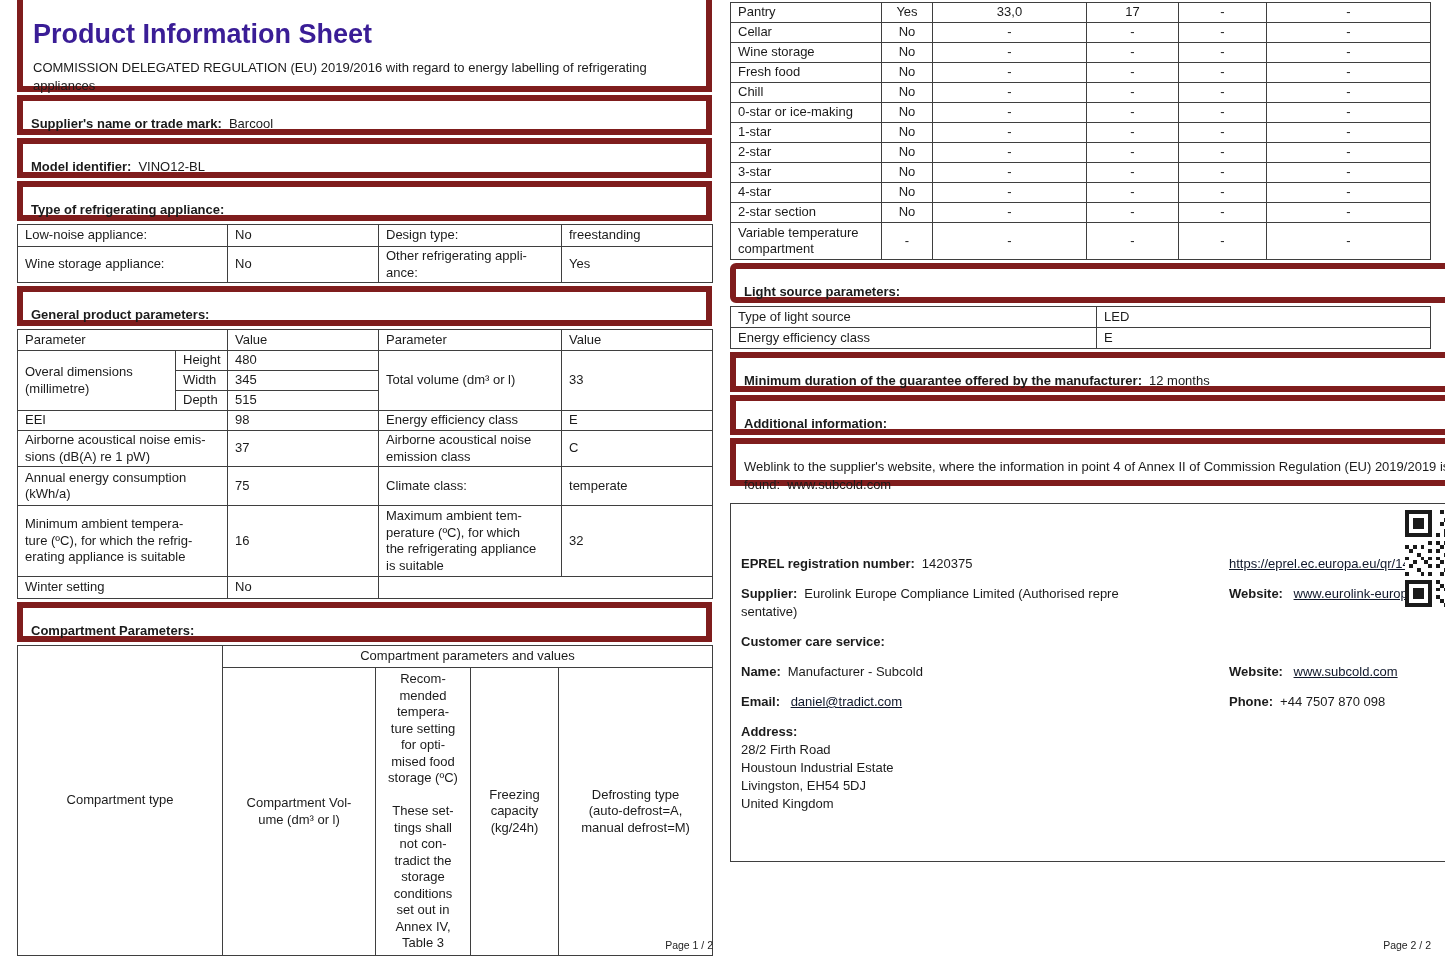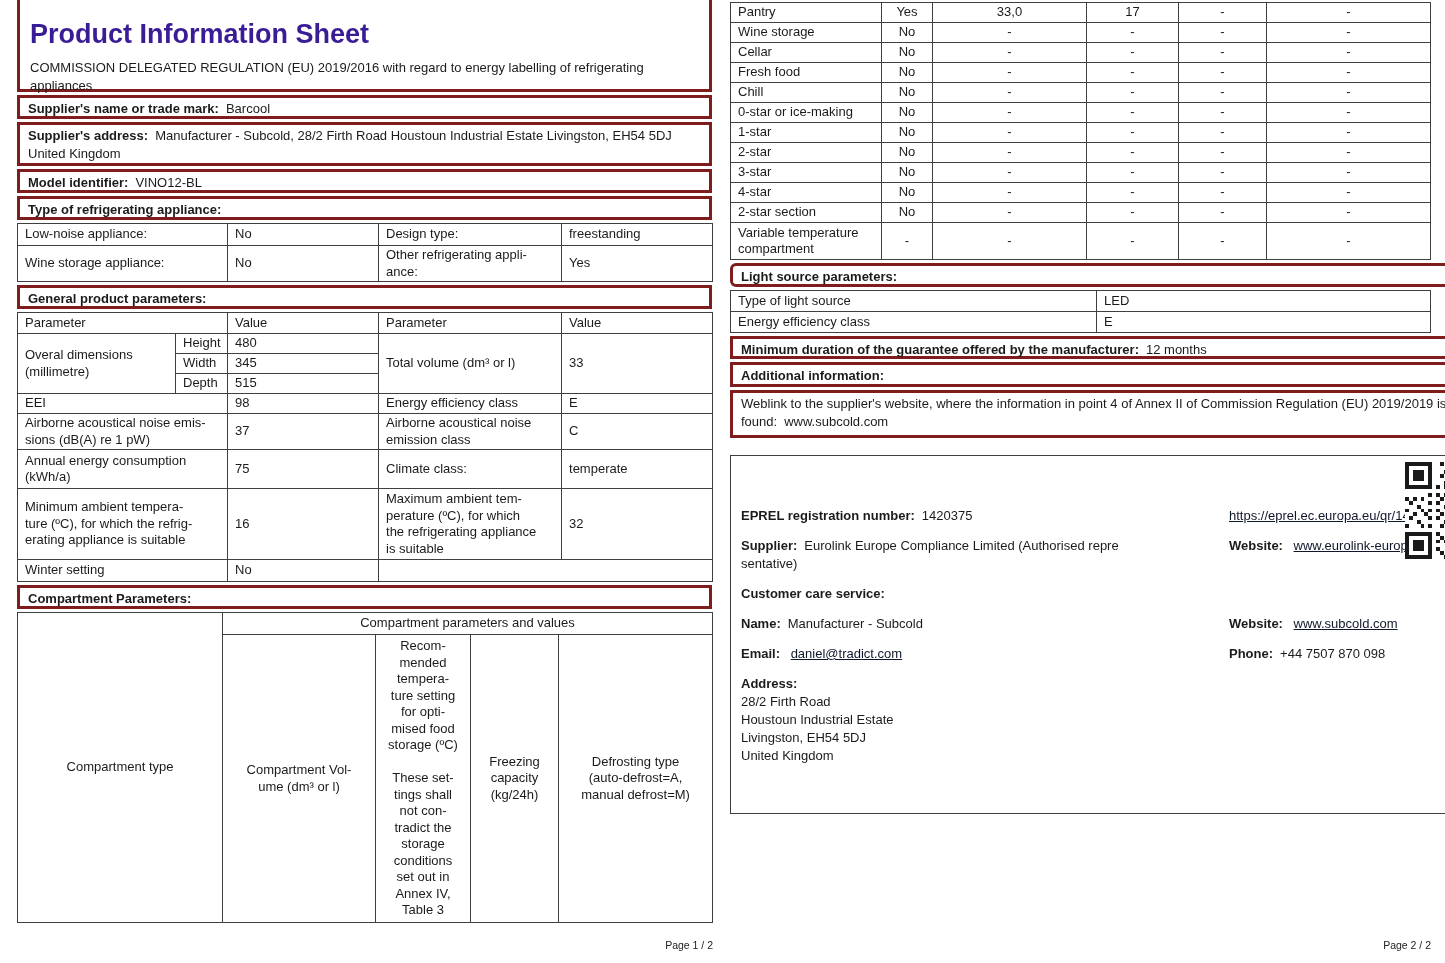--- a/index.html
+++ b/index.html
@@ -1,22 +1,22 @@
 <!DOCTYPE html>
 <html><head>
 <meta charset="utf-8">
 <style>
   html,body{margin:0;padding:0;}
   body{width:1445px;height:963px;position:relative;background:#ffffff;
        font-family:"Liberation Sans",sans-serif;color:#1b1b1b;font-size:13px;}
   .page{position:absolute;top:0;}
   #page1{left:17px;width:695px;}
   #page2{left:730px;width:782px;top:2px;}
-  .blk{border:3px solid #7f1d1d;margin-bottom:3px;box-sizing:border-box;
-       padding:2px 8px;line-height:18px;background:#fff;}
+  .blk{border:6px solid #7f1d1d;margin-bottom:3px;box-sizing:border-box;
+       padding:14px 8px;line-height:18px;background:#fff;}
   .title-blk{border-top:none;height:92px;padding:16px 10px;}
   h1{font-size:27px;margin:2px 0 0 0;font-weight:bold;line-height:32px;}
   .subtitle{margin-top:9px;line-height:18px;}
   .b{font-weight:bold;}
   .gap{margin-left:7px;}
   table.sec{border-collapse:collapse;table-layout:fixed;width:695px;margin-bottom:3px;}
   #page2 table.sec{width:701px;}
   td{border:1px solid #3f3f3f;padding:1px 7px;vertical-align:middle;
      line-height:16.5px;overflow:hidden;}
   .c{text-align:center;}
@@ -41,23 +41,20 @@
 
   <div class="blk title-blk">
     <h1 id="doc-title" style="color: rgb(58, 29, 150);">Product Information Sheet</h1>
     <div class="subtitle">COMMISSION DELEGATED REGULATION (EU) 2019/2016 with regard to energy labelling of refrigerating appliances</div>
   </div>
 
   <div class="blk" style="height:24px;">
     <span class="b">Supplier's name or trade mark:</span><span class="gap">Barcool</span>
   </div>
 
-  <div class="blk" style="height:44px;">
-    <span class="b">Supplier's address:</span><span class="gap">Manufacturer - Subcold, 28/2 Firth Road Houstoun Industrial Estate Livingston, EH54 5DJ United Kingdom</span>
-  </div>
 
   <div class="blk" style="height:24px;">
     <span class="b">Model identifier:</span><span class="gap">VINO12-BL</span>
   </div>
 
   <div class="blk b" style="height:24px;">Type of refrigerating appliance:</div>
 
   <table class="sec">
     <colgroup>
         <col style="width:210px">
@@ -217,29 +214,29 @@
     <tbody>
         <tr style="height:20px">
       <td>Pantry</td>
       <td class="c">Yes</td>
       <td class="c">33,0</td>
       <td class="c">17</td>
       <td class="c">-</td>
       <td class="c">-</td>
     </tr>
     <tr style="height:20px">
+      <td>Cellar</td>
+      <td class="c">No</td>
+      <td class="c">-</td>
+      <td class="c">-</td>
+      <td class="c">-</td>
+      <td class="c">-</td>
+    </tr>
+    <tr style="height:20px">
       <td>Wine storage</td>
-      <td class="c">No</td>
-      <td class="c">-</td>
-      <td class="c">-</td>
-      <td class="c">-</td>
-      <td class="c">-</td>
-    </tr>
-    <tr style="height:20px">
-      <td>Cellar</td>
       <td class="c">No</td>
       <td class="c">-</td>
       <td class="c">-</td>
       <td class="c">-</td>
       <td class="c">-</td>
     </tr>
     <tr style="height:20px">
       <td>Fresh food</td>
       <td class="c">No</td>
       <td class="c">-</td>

